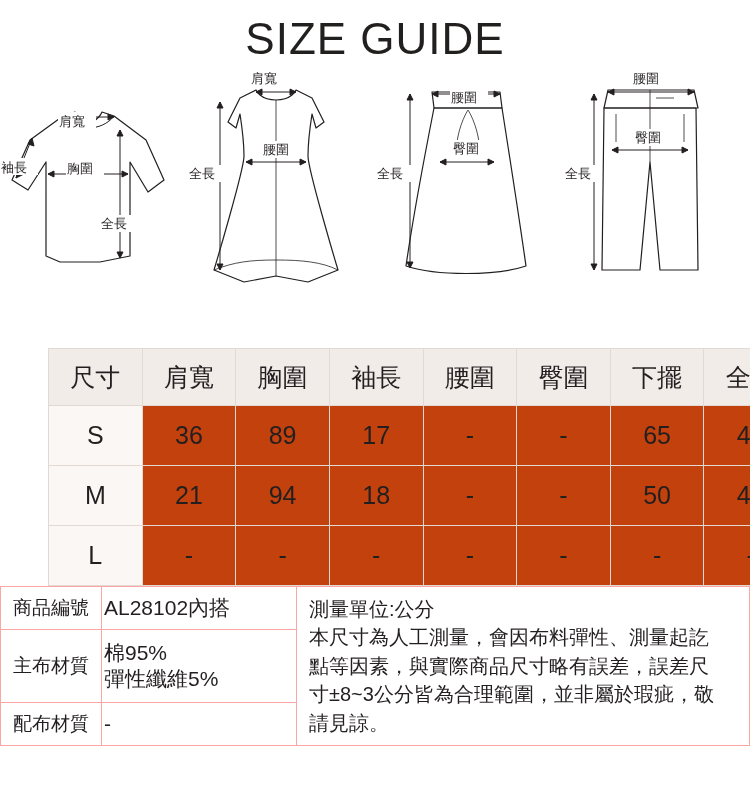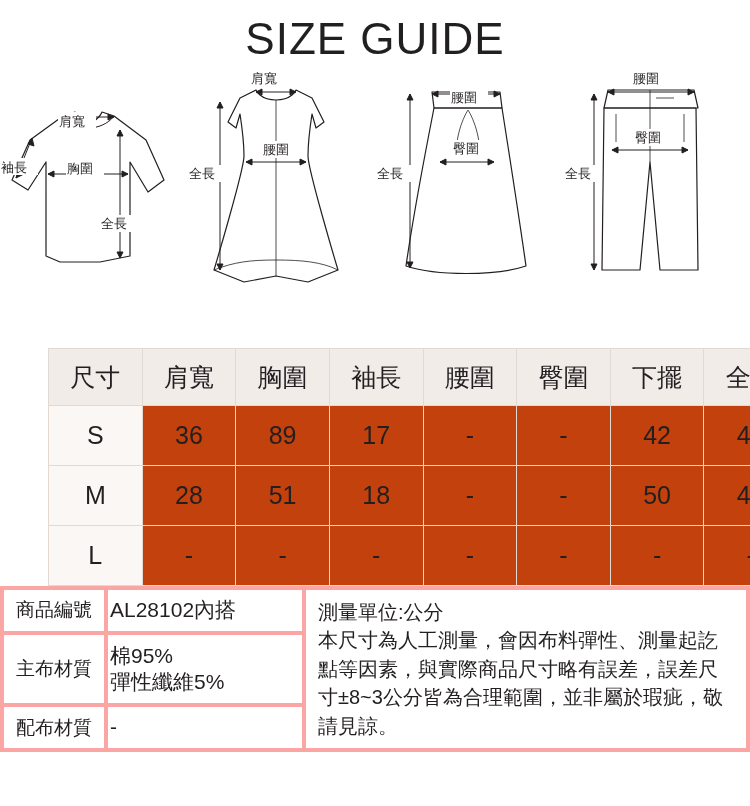--- a/index.html
+++ b/index.html
@@ -68,21 +68,21 @@
     background: #faf7f5;
   }
 
   table.info {
     width: 750px;
     border-collapse: collapse;
     table-layout: fixed;
     font-size: 19px;
   }
   table.info td {
-    border: 4px solid #fca5a5;
+    border: 1px solid #fca5a5;
     color: #231f20;
     vertical-align: middle;
   }
   td.info-label {
     width: 96px;
     text-align: center;
     font-size: 19px;
     padding: 6px 2px;
   }
   td.info-value {
@@ -257,27 +257,27 @@
       </tr>
     </thead>
     <tbody>
       <tr>
         <td class="rowhead">S</td>
         <td>36</td>
         <td>89</td>
         <td>17</td>
         <td>-</td>
         <td>-</td>
-        <td>42</td>
+        <td>65</td>
         <td>46</td>
       </tr>
       <tr>
         <td class="rowhead">M</td>
-        <td>28</td>
-        <td>51</td>
+        <td>21</td>
+        <td>94</td>
         <td>18</td>
         <td>-</td>
         <td>-</td>
         <td>50</td>
         <td>48</td>
       </tr>
       <tr>
         <td class="rowhead">L</td>
         <td>-</td>
         <td>-</td>

